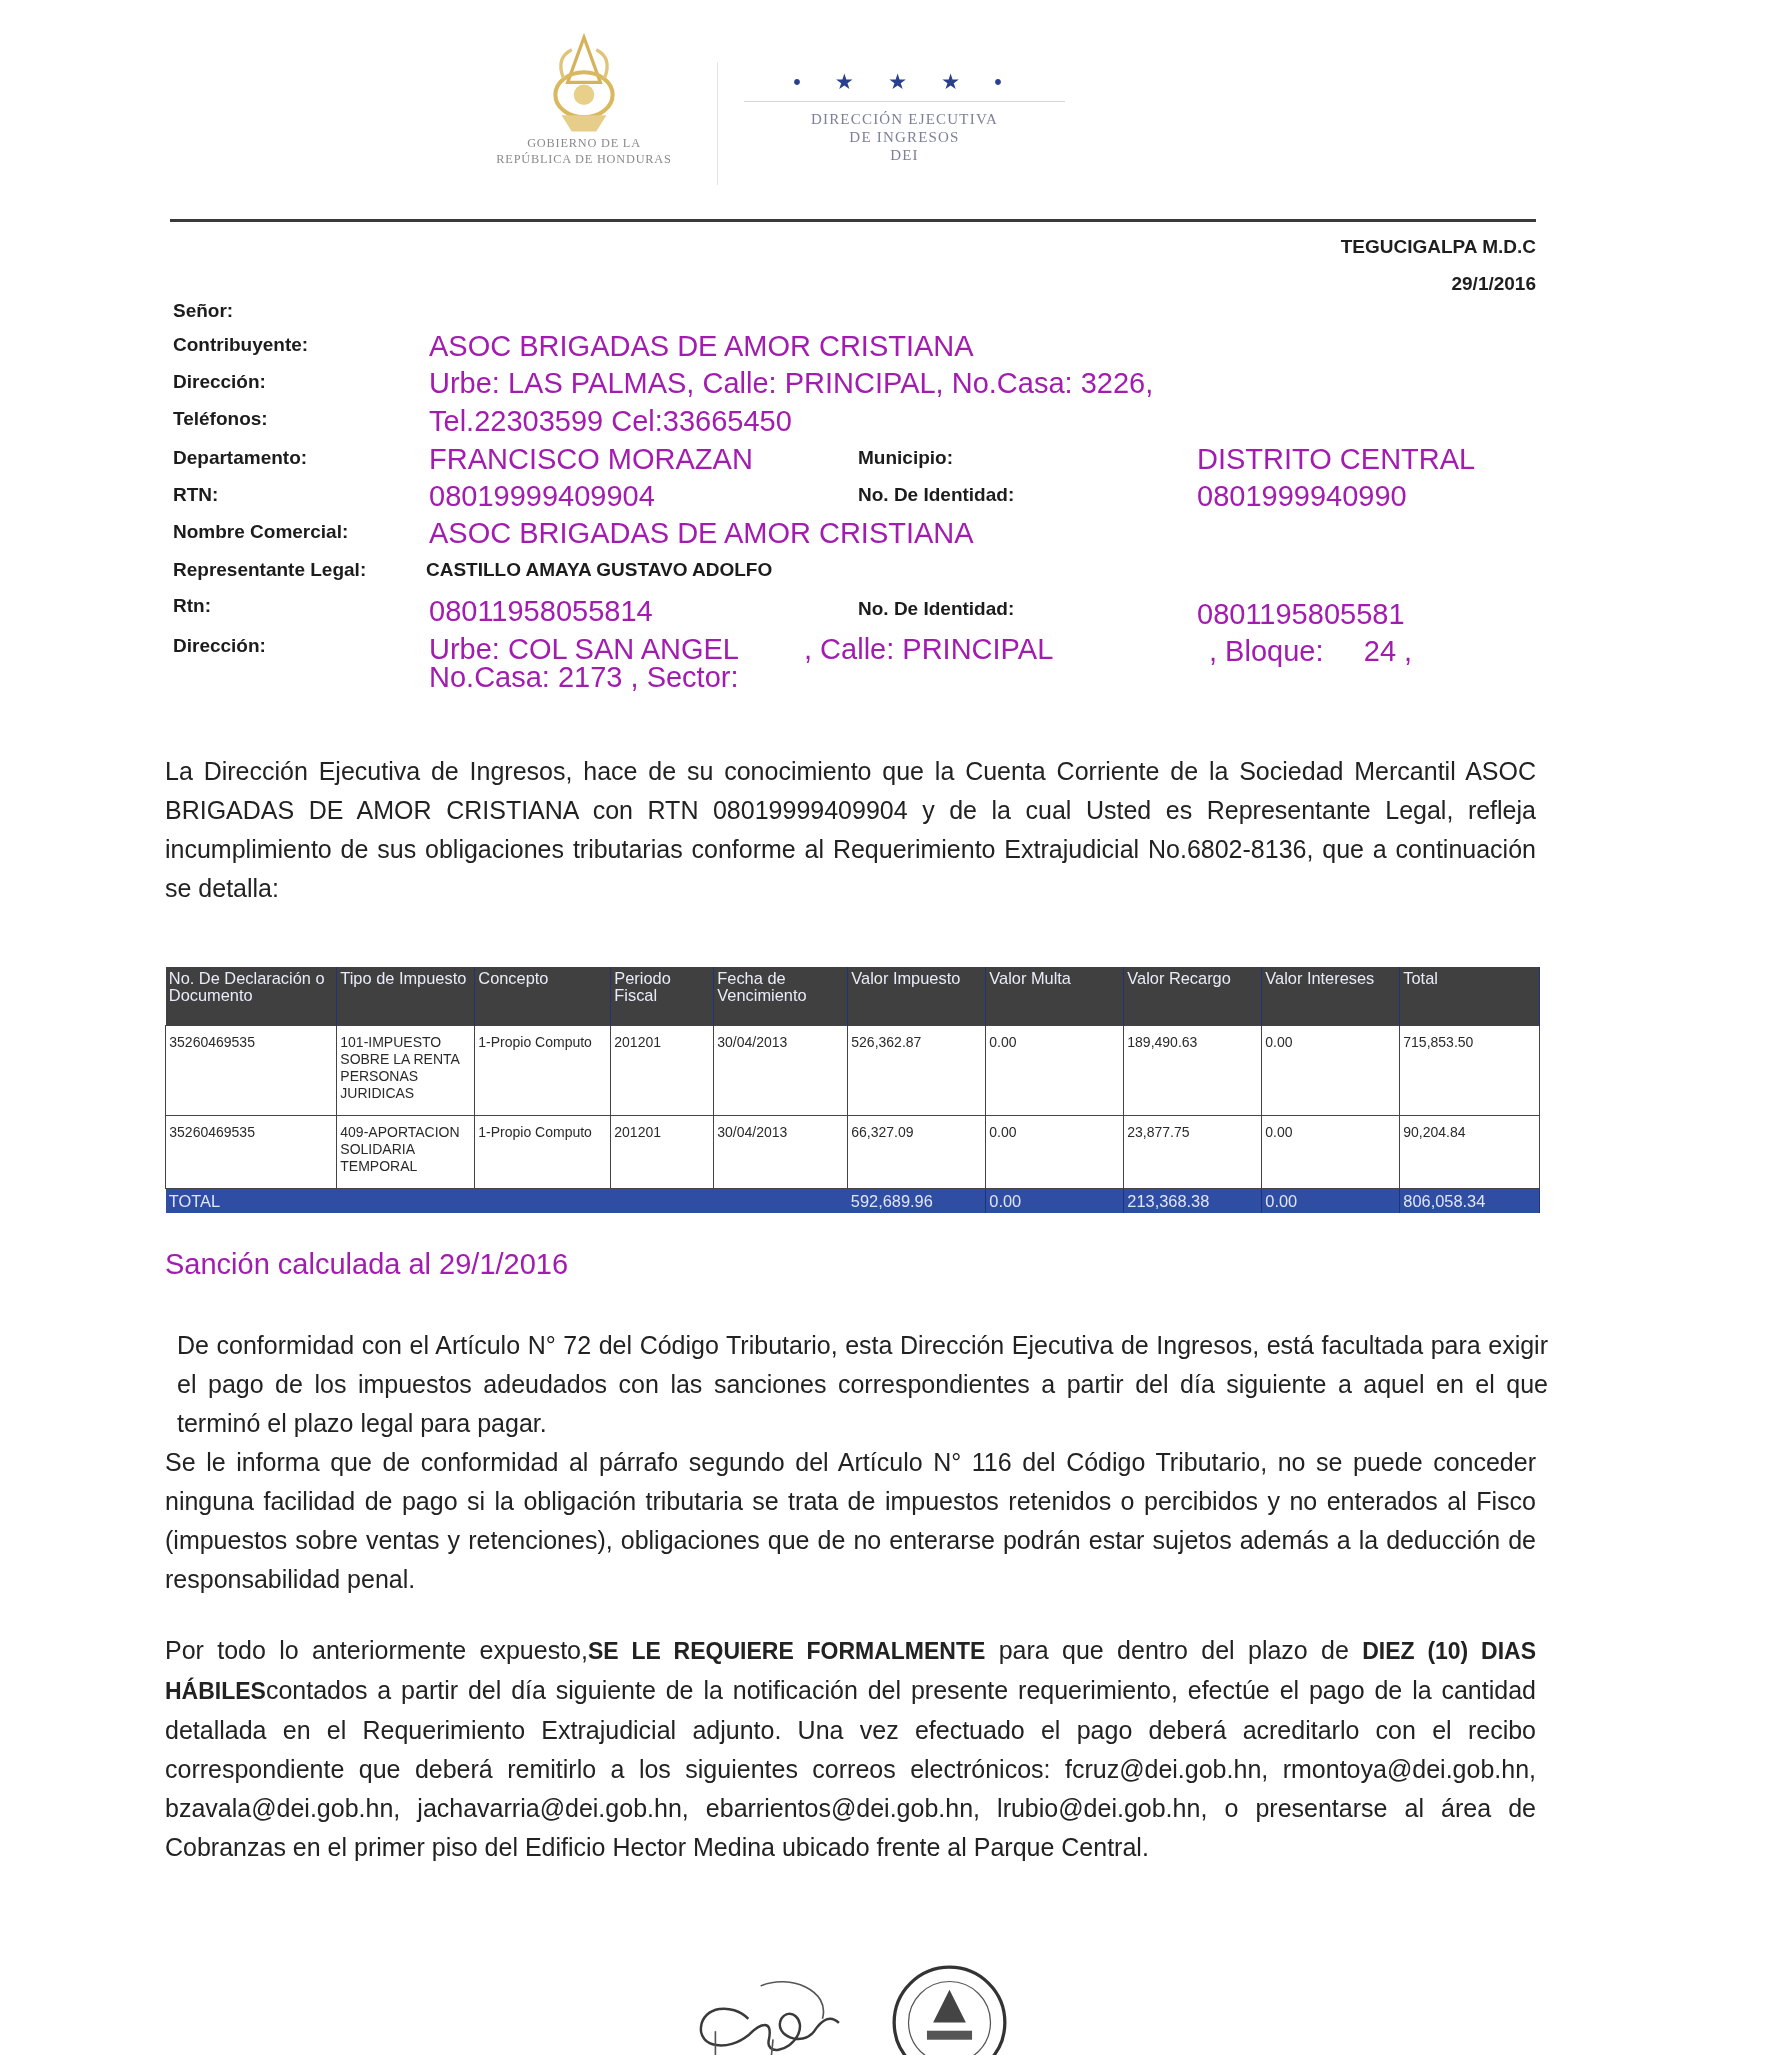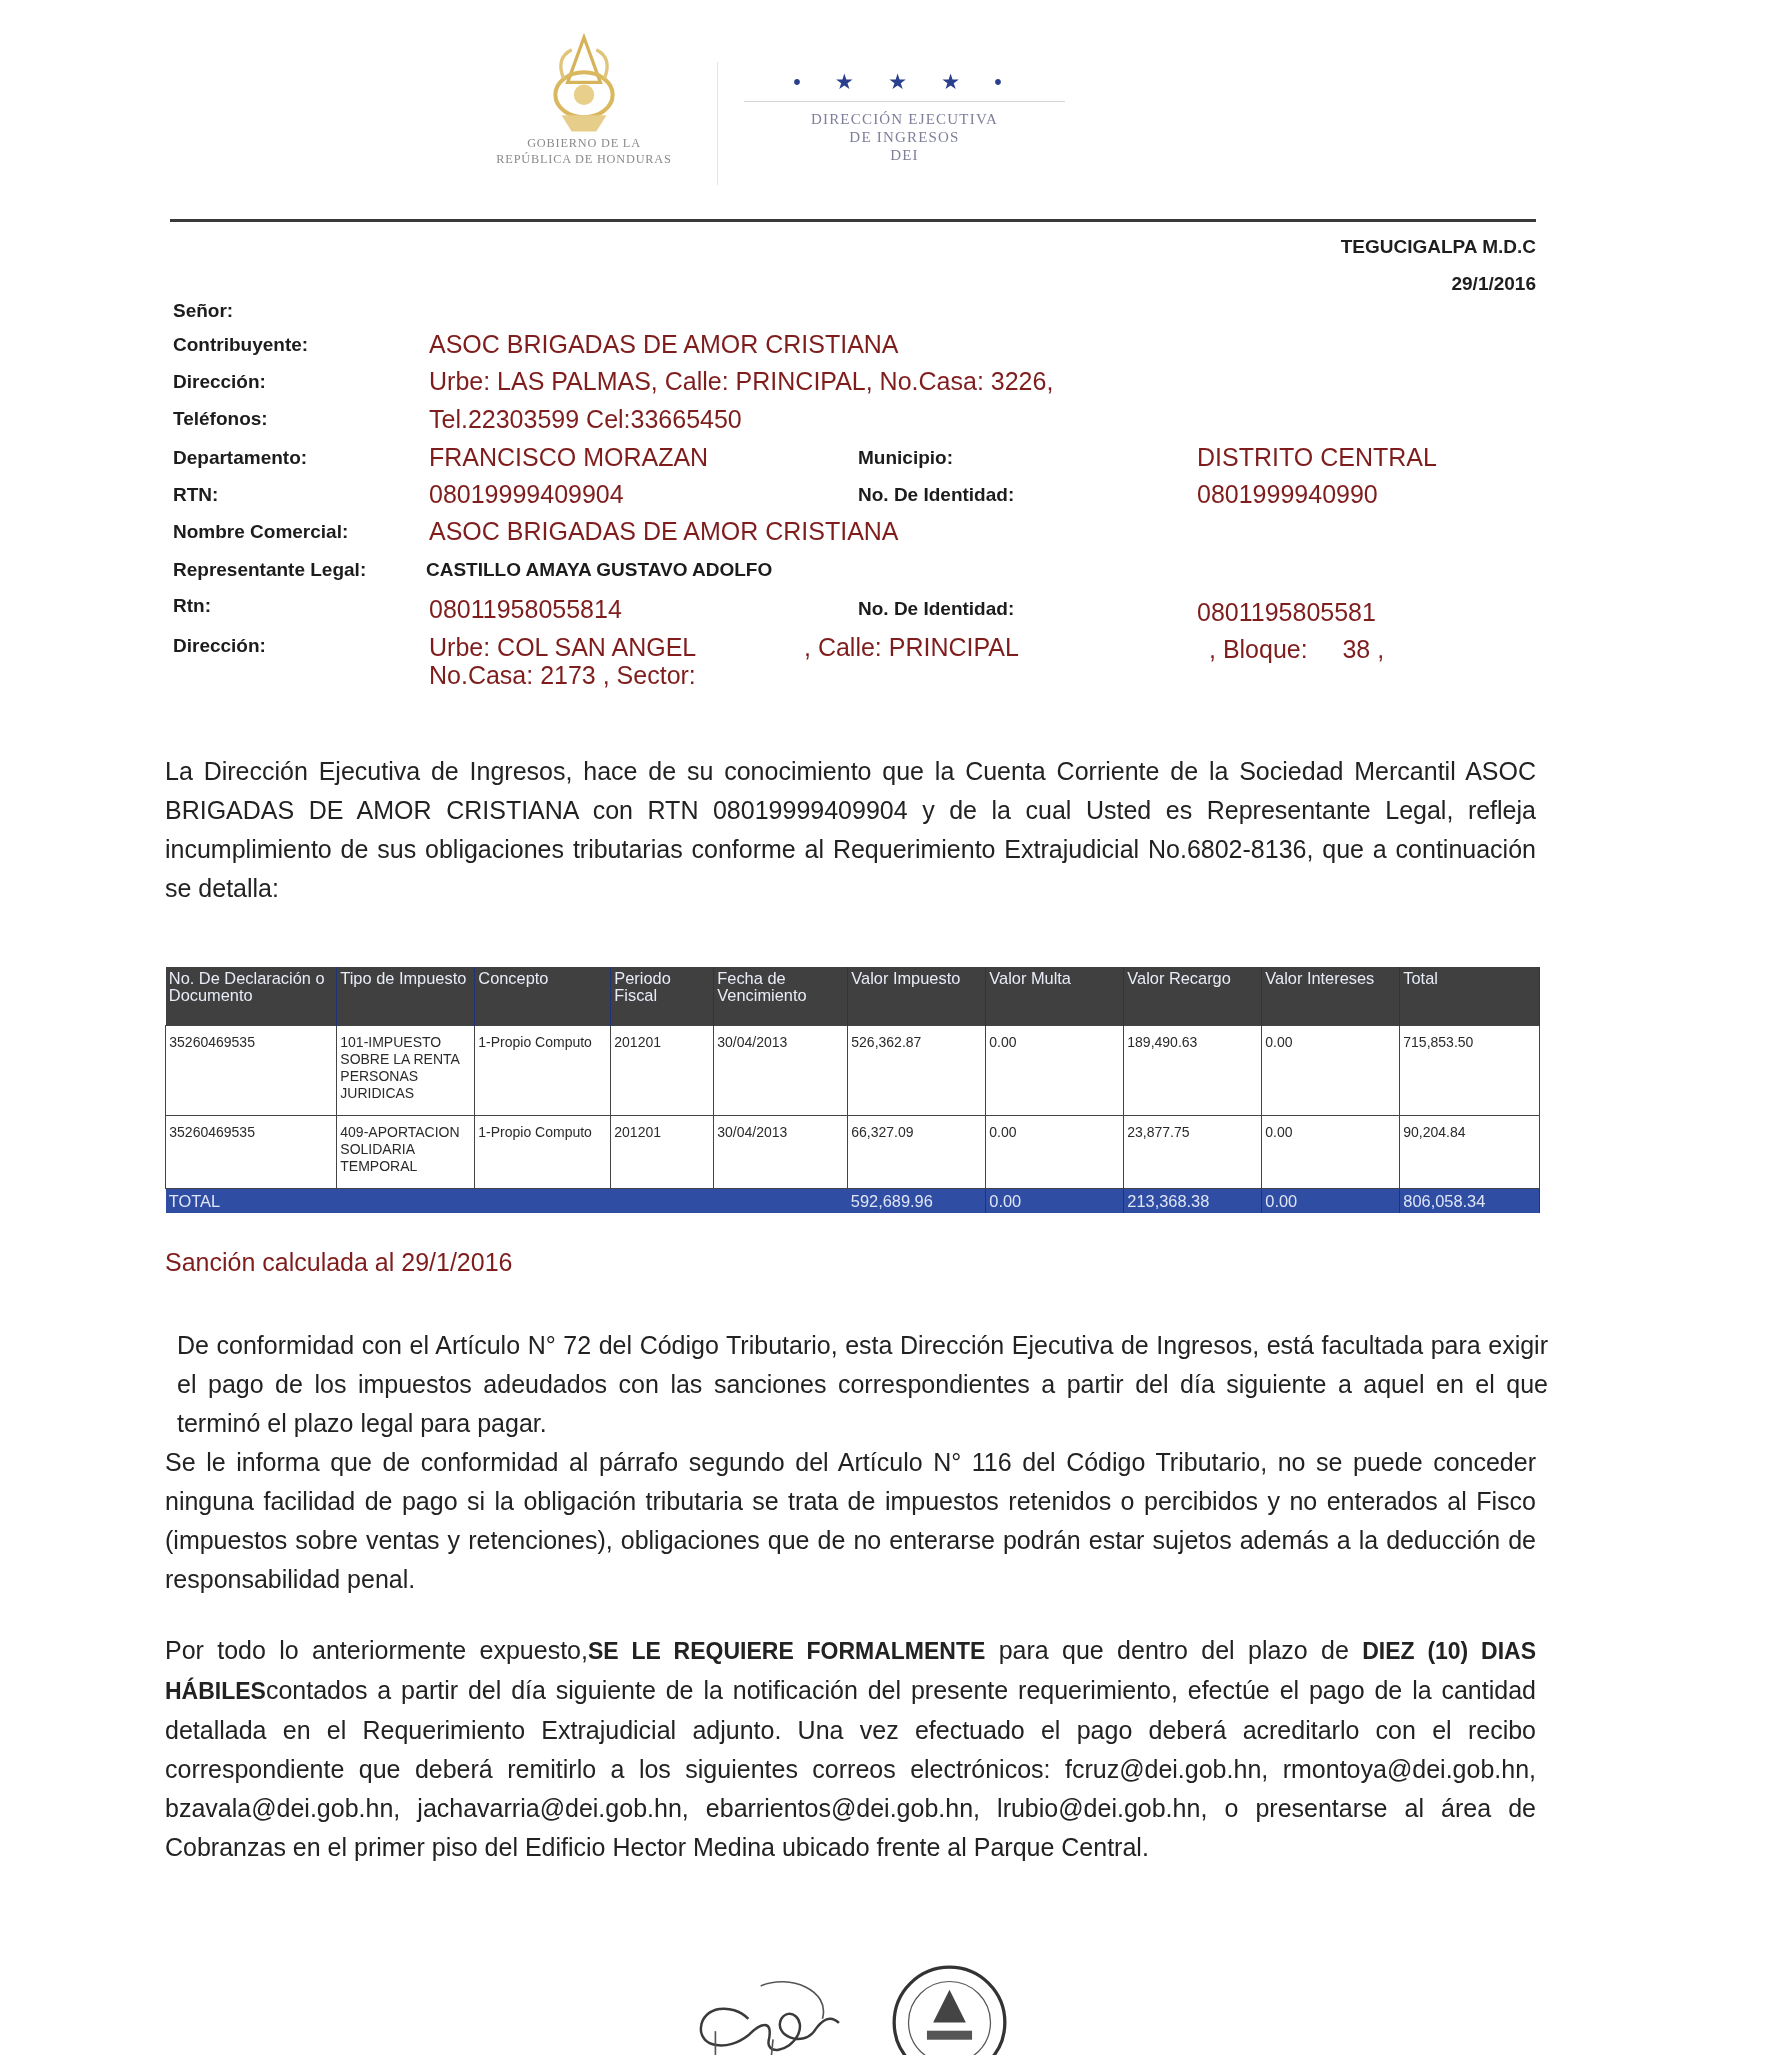--- a/index.html
+++ b/index.html
@@ -11,21 +11,21 @@
   .gov-text { font-family:"Liberation Serif", serif; font-size:12.3px; color:#8a8a8a; line-height:15.6px; letter-spacing:0.8px; text-transform:uppercase; }
   .logo-divider { left:717px; top:62px; width:1.2px; height:123px; background:#e4e4e4; }
   .dei-logo { left:736px; top:70px; width:337px; height:123px; text-align:center; }
   .stars { color:#2b3f8f; font-size:21.4px; letter-spacing:14px; line-height:25px; }
   .dei-rule { height:1.6px; background:#d6d6d6; margin:5.8px 8.2px 7.4px 8.2px; }
   .dei-text { font-family:Liberation Serif, serif; font-size:15px; color:#7e7f9a; line-height:18px; letter-spacing:1.2px; text-transform:uppercase; }
   .header-rule { left:170px; top:219px; width:1366px; height:3.3px; background:#3a3a3a; }
   .place { right:255px; top:236px; font-weight:bold; font-size:19px; }
   .date { right:255px; top:273px; font-weight:bold; font-size:19px; text-align:right; }
   .lbl { font-weight:bold; font-size:19px; color:#1c1c1c; white-space:nowrap; }
-  .val { font-size:25px; color:#7f1d1d; white-space:nowrap; }
+  .val { font-size:29px; color:#a21caf; white-space:nowrap; }
   .para { left:165px; width:1371px; font-size:25px; line-height:39px; text-align:justify; color:#222; }
   .para b { font-weight:bold; font-size:23px; }
   
   .tbl { left:165px; top:967px; width:1371px; border-collapse:collapse; table-layout:fixed; font-size:14px; }
   .tbl th { background:#404040; color:#e8ecf8; font-weight:normal; text-align:left; vertical-align:top; padding:3.3px 3.3px; line-height:16.4px; font-size:16.4px; border-right:1.6px solid #1f3478; height:51px; }
   .tbl td { background:#fff; color:#2a2a2a; vertical-align:top; text-align:left; padding:8.2px 3.3px; border:1.6px solid #444; line-height:17px; font-size:14px; height:73px; }
   .tbl tr.row2 td { height:56px; }
   .tbl tr.total td { background:#2f4ea3; color:#dfe5f6; font-size:16.4px; height:19px; padding:2.5px 3.3px; border:none; border-right:1.6px solid #1f3478; line-height:18px; }
   .sig-block { left:617px; top:1957px; width:514px; height:136px; }
 </style>
@@ -85,21 +85,21 @@
 <div class="abs lbl" style="left:426px; top:559px;">CASTILLO AMAYA GUSTAVO ADOLFO</div>
 
 <div class="abs lbl" style="left:173px; top:595px;">Rtn:</div>
 <div class="abs val" style="left:429px; top:595px;">08011958055814</div>
 <div class="abs lbl" style="left:858px; top:598px;">No. De Identidad:</div>
 <div class="abs val" style="left:1197px; top:598px;">0801195805581</div>
 
 <div class="abs lbl" style="left:173px; top:635px;">Dirección:</div>
 <div class="abs val" style="left:429px; top:633px;">Urbe: COL SAN ANGEL</div>
 <div class="abs val" style="left:804px; top:633px;">, Calle: PRINCIPAL</div>
-<div class="abs val" style="left:1209px; top:635px; white-space:pre;">, Bloque:     38 ,</div>
+<div class="abs val" style="left:1209px; top:635px; white-space:pre;">, Bloque:     24 ,</div>
 <div class="abs val" style="left:429px; top:661px;">No.Casa: 2173  , Sector:</div>
 
 <div class="abs para" style="top:752px;">La Dirección Ejecutiva de Ingresos, hace de su conocimiento que la Cuenta Corriente de la Sociedad Mercantil  ASOC BRIGADAS DE AMOR CRISTIANA con RTN 08019999409904 y de  la cual Usted es Representante Legal, refleja  incumplimiento de sus obligaciones tributarias conforme al Requerimiento Extrajudicial No.6802-8136, que a continuación se detalla:</div>
 
 <table class="abs tbl">
   <colgroup>
     <col style="width:171px">
       <col style="width:138px">
       <col style="width:136px">
       <col style="width:103px">

